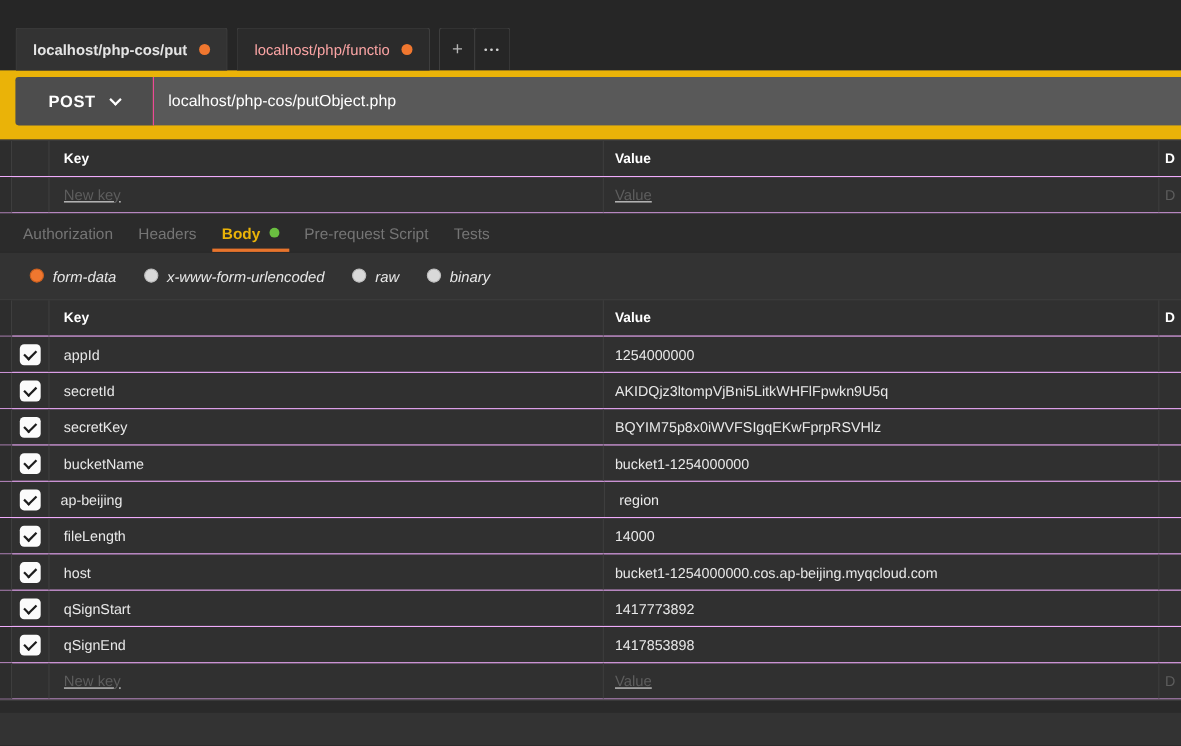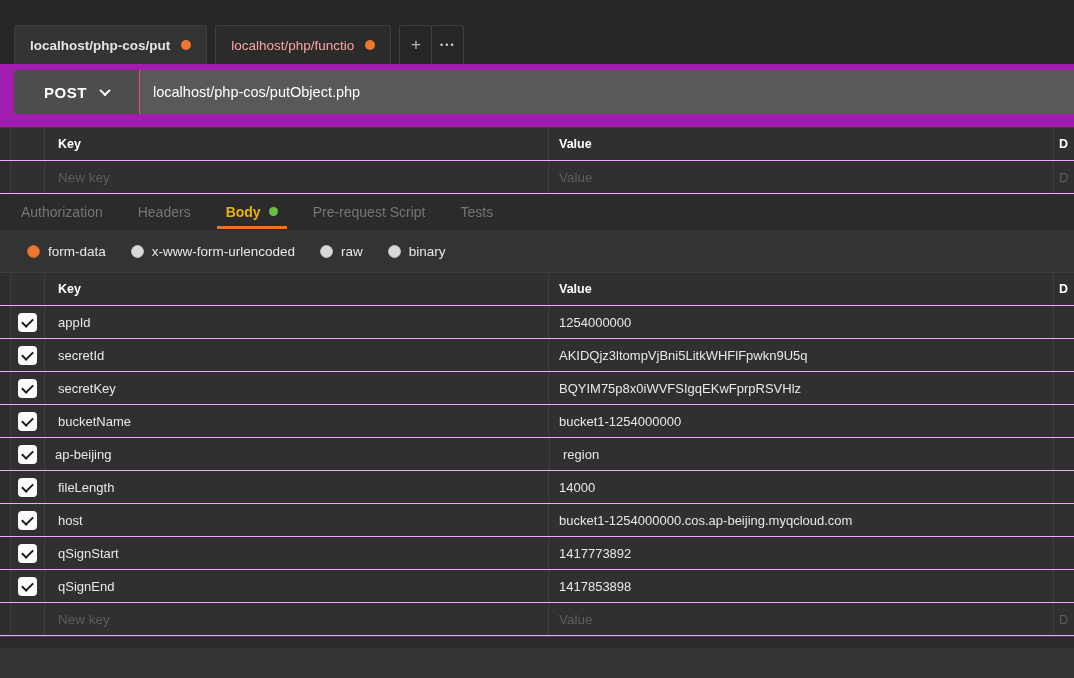--- a/index.html
+++ b/index.html
@@ -42,21 +42,21 @@
     height: 39px; min-width: 33px;
     display: flex; align-items: center; justify-content: center;
     border: 1px solid #3e3e3e; border-bottom: none;
     border-radius: 3px 3px 0 0;
     color: #b5b5b5; font-size: 17px;
     cursor: pointer;
   }
   .tab-btn.more { font-size: 9px; letter-spacing: 2px; margin-left: -1px; color: #cfcfcf; }
 
   
-  .url-section { padding: 6px 0 13px 14px; background: #a21caf; text-align: right; }
+  .url-section { padding: 6px 0 13px 14px; background: #eab308; text-align: right; }
   .request-bar { display: flex; height: 44px; }
   .method-select {
     width: 125px; flex: 0 0 auto;
     background: #4d4d4d;
     border-radius: 3px 0 0 3px;
     display: flex; align-items: center; justify-content: center; gap: 14px;
     cursor: pointer;
   }
   .method-label { color: #ffffff; font-weight: 700; font-size: 15px; letter-spacing: 0.5px; }
   .chevron-down {
@@ -83,21 +83,21 @@
   .td.cb { width: 34px; flex: 0 0 auto; justify-content: center; }
   .td.key { width: 504px; flex: 0 0 auto; padding-left: 13px; }
   .td.val { width: 505px; flex: 0 0 auto; padding-left: 10px; }
   .td.desc { flex: 1; border-right: none; padding-left: 5px; }
   .td { font-size: 13px; color: #e8e8e8; }
   .tr.header .td { font-weight: 700; font-size: 12.5px; color: #ffffff; }
   .placeholder { color: #5d5d5d; }
   .cell-input {
     width: 100%; background: transparent; border: none; outline: none;
     font-family: "Liberation Sans", "DejaVu Sans", sans-serif;
-    font-size: 13.5px; color: #e8e8e8;
+    font-size: 13.5px; color: #e8e8e8; text-decoration: underline;
   }
   .cell-input::placeholder { color: #5d5d5d; opacity: 1; }
 
   .checkbox {
     width: 19px; height: 19px;
     background: #fbfbfb; border-radius: 4px;
     position: relative; cursor: pointer; display: inline-block;
   }
   .checkbox::after {
     content: "";
@@ -105,21 +105,21 @@
     width: 9px; height: 5px;
     border-left: 2px solid #1c1c1c; border-bottom: 2px solid #1c1c1c;
     transform: rotate(-45deg);
   }
 
   
   .section-tabs {
     height: 36px;
     background: #2b2b2b;
     display: flex; align-items: stretch;
-    padding-left: 21px; gap: 35px;
+    padding-left: 21px; gap: 23px;
     border-bottom: 1px solid #2a2a2a;
   }
   .stab {
     display: flex; align-items: center; gap: 8px;
     color: #757575; font-size: 14px;
     position: relative; cursor: pointer;
   }
   .stab.active { color: #eab308; font-weight: 700; }
   .stab.active::after {
     content: "";
@@ -127,21 +127,21 @@
     background: #e8742c;
   }
   .green-dot { width: 9px; height: 9px; border-radius: 50%; background: #6abf40; }
 
   
   .body-type-row {
     height: 42px; background: #333333;
     display: flex; align-items: center;
     padding-left: 27px; gap: 25px;
   }
-  .radio-option { display: flex; align-items: center; gap: 8px; cursor: pointer; }
+  .radio-option { display: flex; gap: 8px; cursor: pointer; font-style: italic; }
   .radio {
     width: 13px; height: 13px; border-radius: 50%;
     background: #d9d9d9; border: 1px solid #bdbdbd;
   }
   .radio.selected { background: #f0772f; border-color: #c95f1f; }
   .radio-label { font-size: 13.5px; color: #e8e8e8; }
 
   .bottom-strip { height: 12px; background: #2a2a2a; border-top: 1px solid #404040; }
 </style>
 </head>

